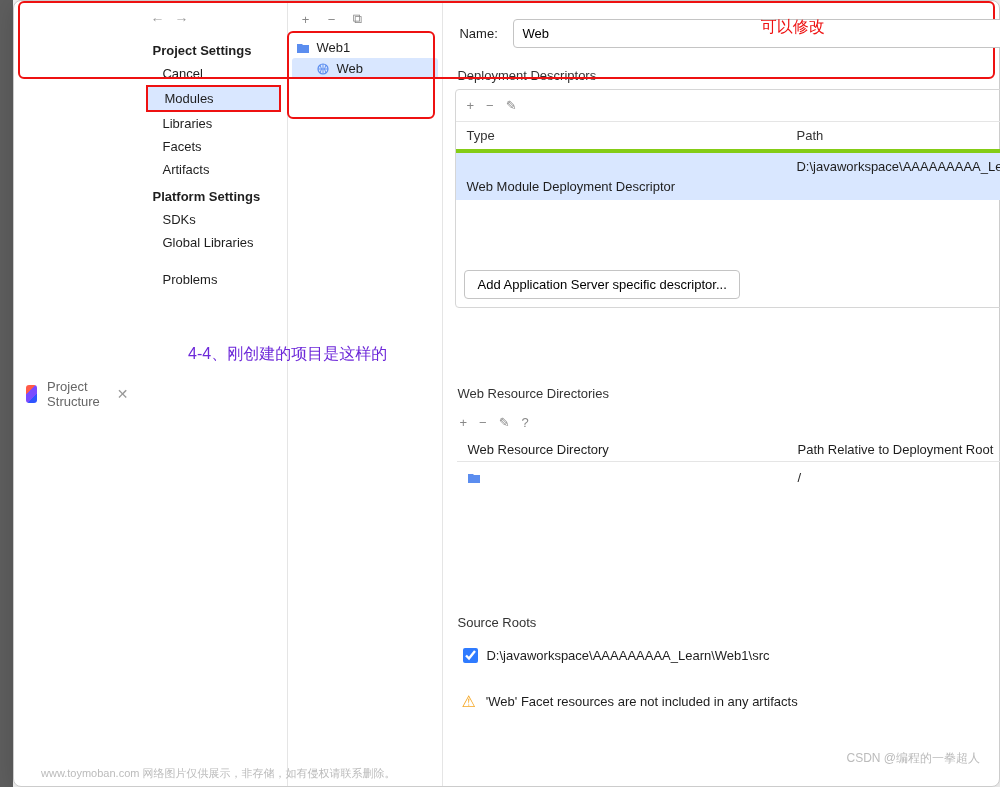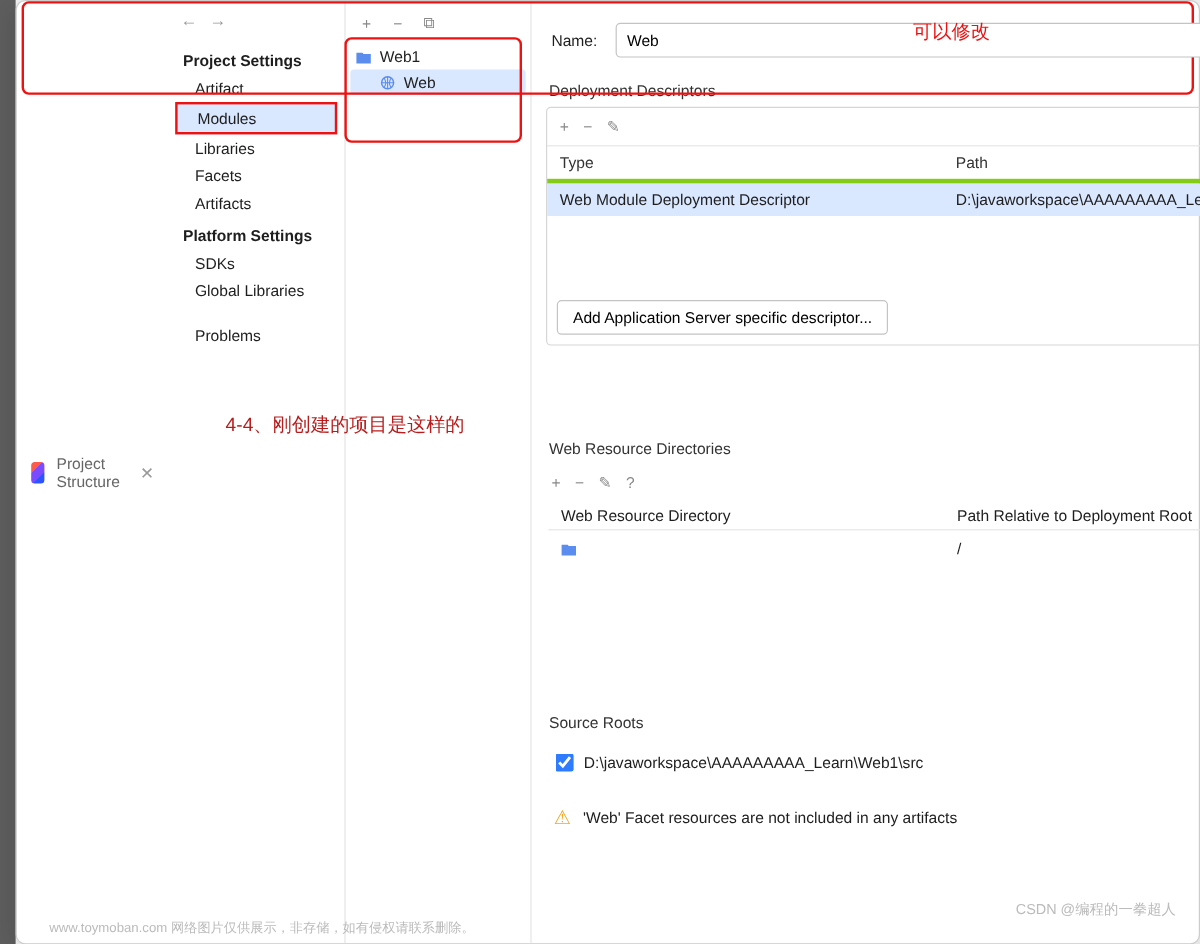--- a/index.html
+++ b/index.html
@@ -33,21 +33,21 @@
 .red-anno { position: absolute; color: #e11; font-size: 16px; top: 8px; left: 50%; transform: translateX(-50%); pointer-events: none; }
 .section-label { padding: 6px 2px; color: #333; }
 .panel-box { border: 1px solid #d6d6d6; border-radius: 4px; margin-bottom: 8px; }
 .panel-tb { display: flex; gap: 12px; padding: 8px 10px; color: #888; border-bottom: 1px solid #e5e5e5; }
 .panel-tb .ic { cursor: pointer; }
 .table-head { display: flex; border-bottom: 4px solid #84cc16; font-weight: 400; color: #333; }
 .table-head .col1 { flex: 0 0 330px; padding: 6px 10px; }
 .table-head .col2 { flex: 1; padding: 6px 10px; }
 .table-row { display: flex; }
 .table-row.selrow { background: #d9e7ff; }
-.table-row .col1 { flex: 0 0 330px; padding: 6px 10px; }
+.table-row .col1 { flex: 0 0 330px; padding: 6px 10px; margin-top: 20px; }
 .table-row .col2 { flex: 1; padding: 6px 10px; white-space: nowrap; overflow: hidden; }
 .panel-pad { height: 62px; }
 .btn { border: 1px solid #c4c4c4; background: #fff; border-radius: 4px; padding: 6px 12px; font-size: 13px; cursor: pointer; }
 .btn.primary { background: #2f7bff; border-color: #2f7bff; color: #fff; padding: 6px 22px; }
 .wrd { padding: 2px 2px 6px; }
 .wrd-tb { display: flex; gap: 12px; padding: 6px 2px 8px; color: #888; }
 .wrd-head { display: flex; border-bottom: 1px solid #e5e5e5; }
 .wrd-head .c1 { flex: 0 0 330px; padding: 4px 10px; }
 .wrd-head .c2 { flex: 1; padding: 4px 10px; }
 .wrd-row { display: flex; padding: 4px 0; }
@@ -58,21 +58,21 @@
 .src-row { display: flex; align-items: center; gap: 8px; padding: 8px 6px; }
 .chk { width: 15px; height: 15px; accent-color: #2f7bff; }
 .warning { display: flex; align-items: center; gap: 10px; padding: 12px 6px; }
 .warn-ic { color: #f5a623; font-size: 16px; }
 .warning .spacer { flex: 1; }
 .footer { border-top: 1px solid #e5e5e5; padding: 10px 14px 10px; display: flex; align-items: center; gap: 10px; }
 .footer .help { width: 18px; height: 18px; border: 1px solid #bbb; border-radius: 50%; color: #888; display: flex; align-items: center; justify-content: center; font-size: 12px; }
 .footer .sp { flex: 1; }
 .red-overlay-mid { position: absolute; border: 2px solid #e11; border-radius: 6px; pointer-events: none; }
 .bg-edge { position: absolute; left: 0; top: 0; width: 13px; height: 100%; background: #5e5e5e; }
-.anno2 { position: absolute; left: 188px; top: 344px; color: #b91c1c; font-size: 16px; }
+.anno2 { position: absolute; left: 188px; top: 344px; color: #6d28d9; font-size: 16px; }
 .watermark1 { position: absolute; left: 8px; bottom: 6px; font-size: 11px; color: #bbb; margin-left: 33px; }
 .watermark2 { position: absolute; right: 20px; bottom: 20px; font-size: 12px; color: #bbb; }
 .folder-blue svg path { fill: #5b8def; }
 .dir-ic { width: 14px; height: 12px; }
 </style>
 </head>
 <body>
 
 <div class="bg-edge"></div>
 
@@ -84,21 +84,21 @@
   </div>
 
   <div class="body">
 
     <div class="left">
       <div class="navset">
         <span class="arrow">←</span>
         <span class="arrow">→</span>
       </div>
       <div class="section-h">Project Settings</div>
-      <div class="nav-item">Artifact</div>
+      <div class="nav-item">Cancel</div>
       <div class="nav-item selected red-box" style="margin:0 6px;padding-left:16px">Modules</div>
       <div class="nav-item">Libraries</div>
       <div class="nav-item">Facets</div>
       <div class="nav-item">Artifacts</div>
       <div class="section-h">Platform Settings</div>
       <div class="nav-item">SDKs</div>
       <div class="nav-item">Global Libraries</div>
       <div style="height:14px"></div>
       <div class="nav-item">Problems</div>
     </div>

